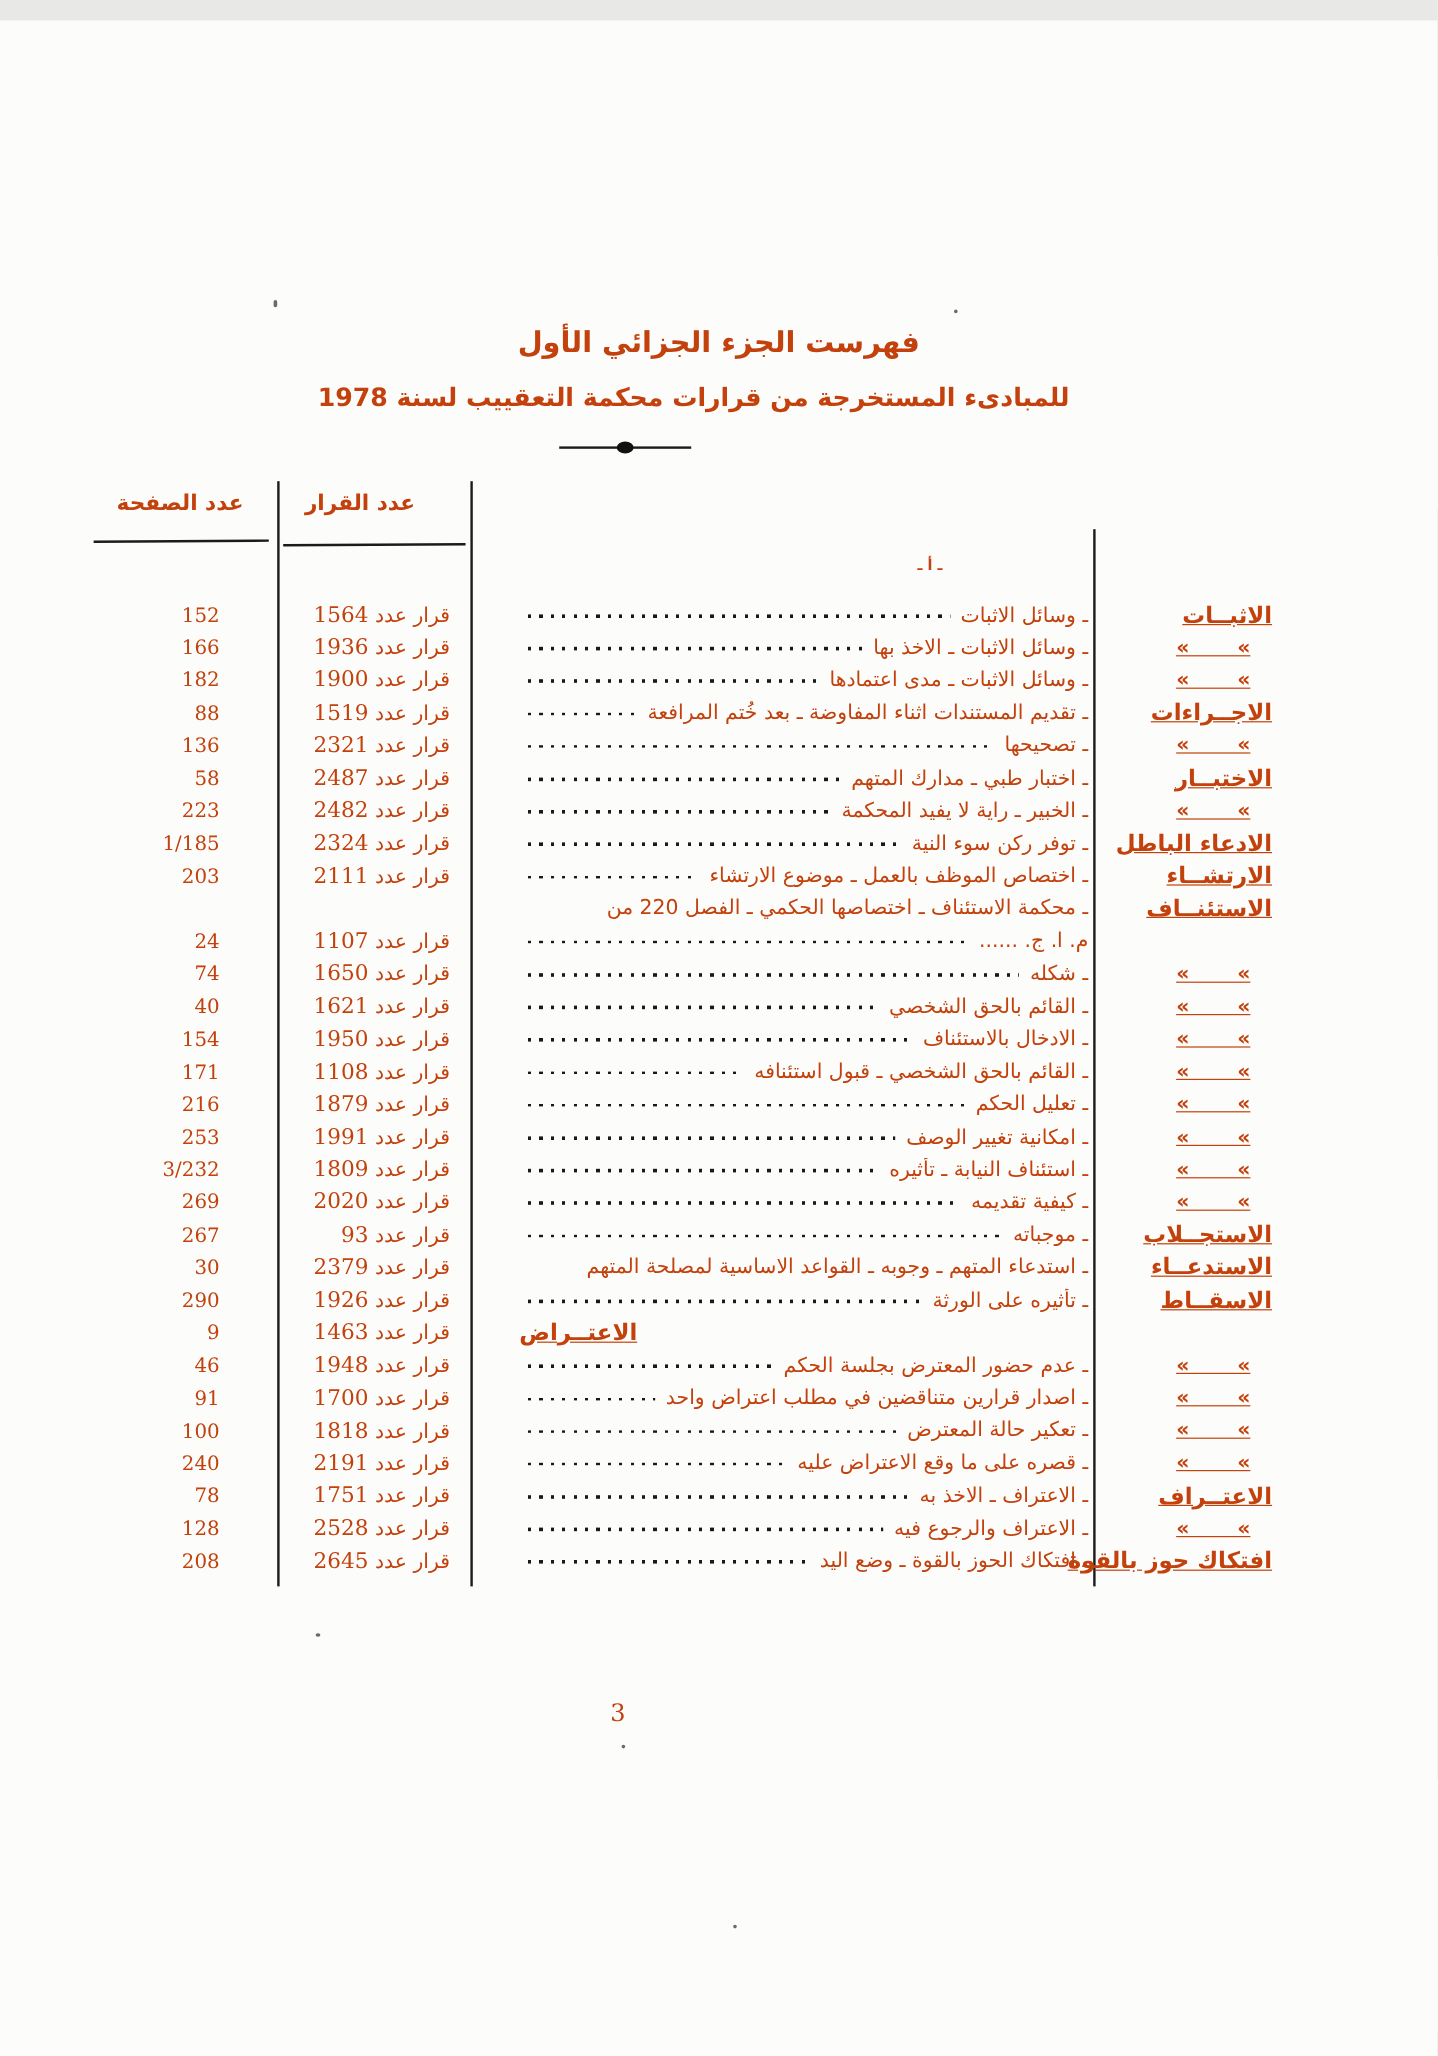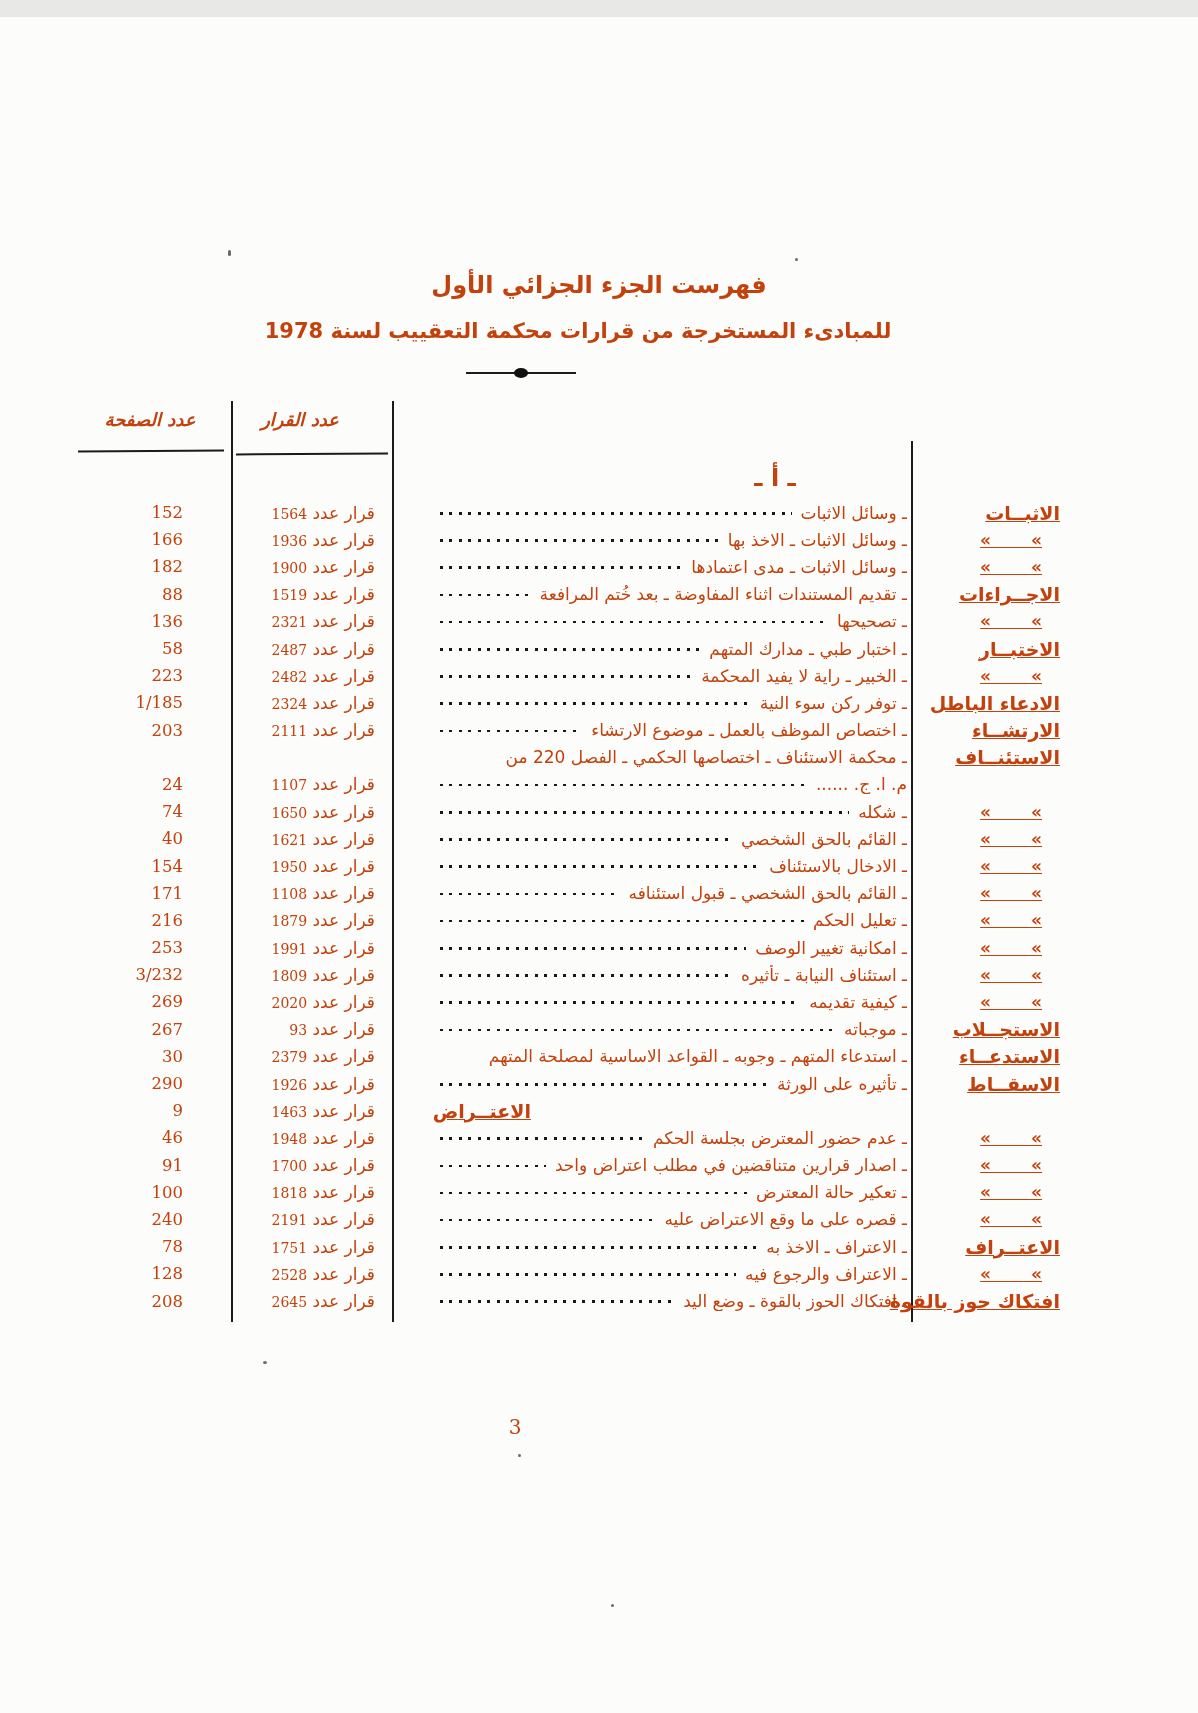--- a/index.html
+++ b/index.html
@@ -26,43 +26,43 @@
   .divider{position:absolute;top:351px;left:466px;width:110px;height:10px;}
   .divider .line{position:absolute;top:4px;left:0;width:110px;height:2px;background:#1c1c1c;}
   .divider .dot{position:absolute;top:0;left:48px;width:14px;height:10px;background:#111;border-radius:50%;}
   
   .col-rule{position:absolute;width:2px;background:#1b1b1b;}
   .rule-a{left:231px;top:384px;height:921px;}
   .rule-b{left:392px;top:384px;height:921px;}
   .rule-c{left:911px;top:424px;height:881px;}
   .th{
     position:absolute;top:392px;font-size:18px;font-weight:bold;
-    direction:rtl;text-align:center;white-space:nowrap;font-style:italic;
+    direction:rtl;text-align:center;white-space:nowrap;
   }
   .th-page{left:84px;width:132px;}
   .th-decision{left:240px;width:120px;}
   .th-underline{position:absolute;height:2px;background:#1b1b1b;}
   .u-page{left:78px;top:433px;width:146px;transform:rotate(-.4deg);}
   .u-decision{left:236px;top:436px;width:152px;transform:rotate(-.3deg);}
   .section-marker{
     position:absolute;top:447px;left:700px;width:150px;
-    text-align:center;font-size:24px;font-weight:bold;direction:rtl;
+    text-align:center;font-size:12px;font-weight:bold;direction:rtl;
   }
   
   .rows{position:absolute;left:78px;top:482px;width:1112px;}
   .row{display:flex;align-items:center;height:27.2px;}
   .cell-page{
     width:105px;margin-right:54px;text-align:right;
     font-family:"DejaVu Serif",serif;font-size:16.5px;white-space:nowrap;
   }
   .cell-decision{
     width:146px;direction:rtl;text-align:right;
     font-size:17px;white-space:nowrap;padding-right:8px;box-sizing:border-box;
   }
-  .cell-decision .num{font-family:"DejaVu Serif",serif;font-size:14px;}
+  .cell-decision .num{font-family:"DejaVu Serif",serif;font-size:18px;}
   .cell-desc{
     flex:1;margin-left:10px;margin-right:5px;
     direction:rtl;display:flex;align-items:center;
     overflow:hidden;padding-left:45px;box-sizing:border-box;
     font-size:17px;
   }
   .subject{white-space:nowrap;flex-shrink:0;}
   .leader{
     flex:1;min-width:10px;height:2.6px;align-self:flex-end;
     margin:0 9px 8px 2px;

